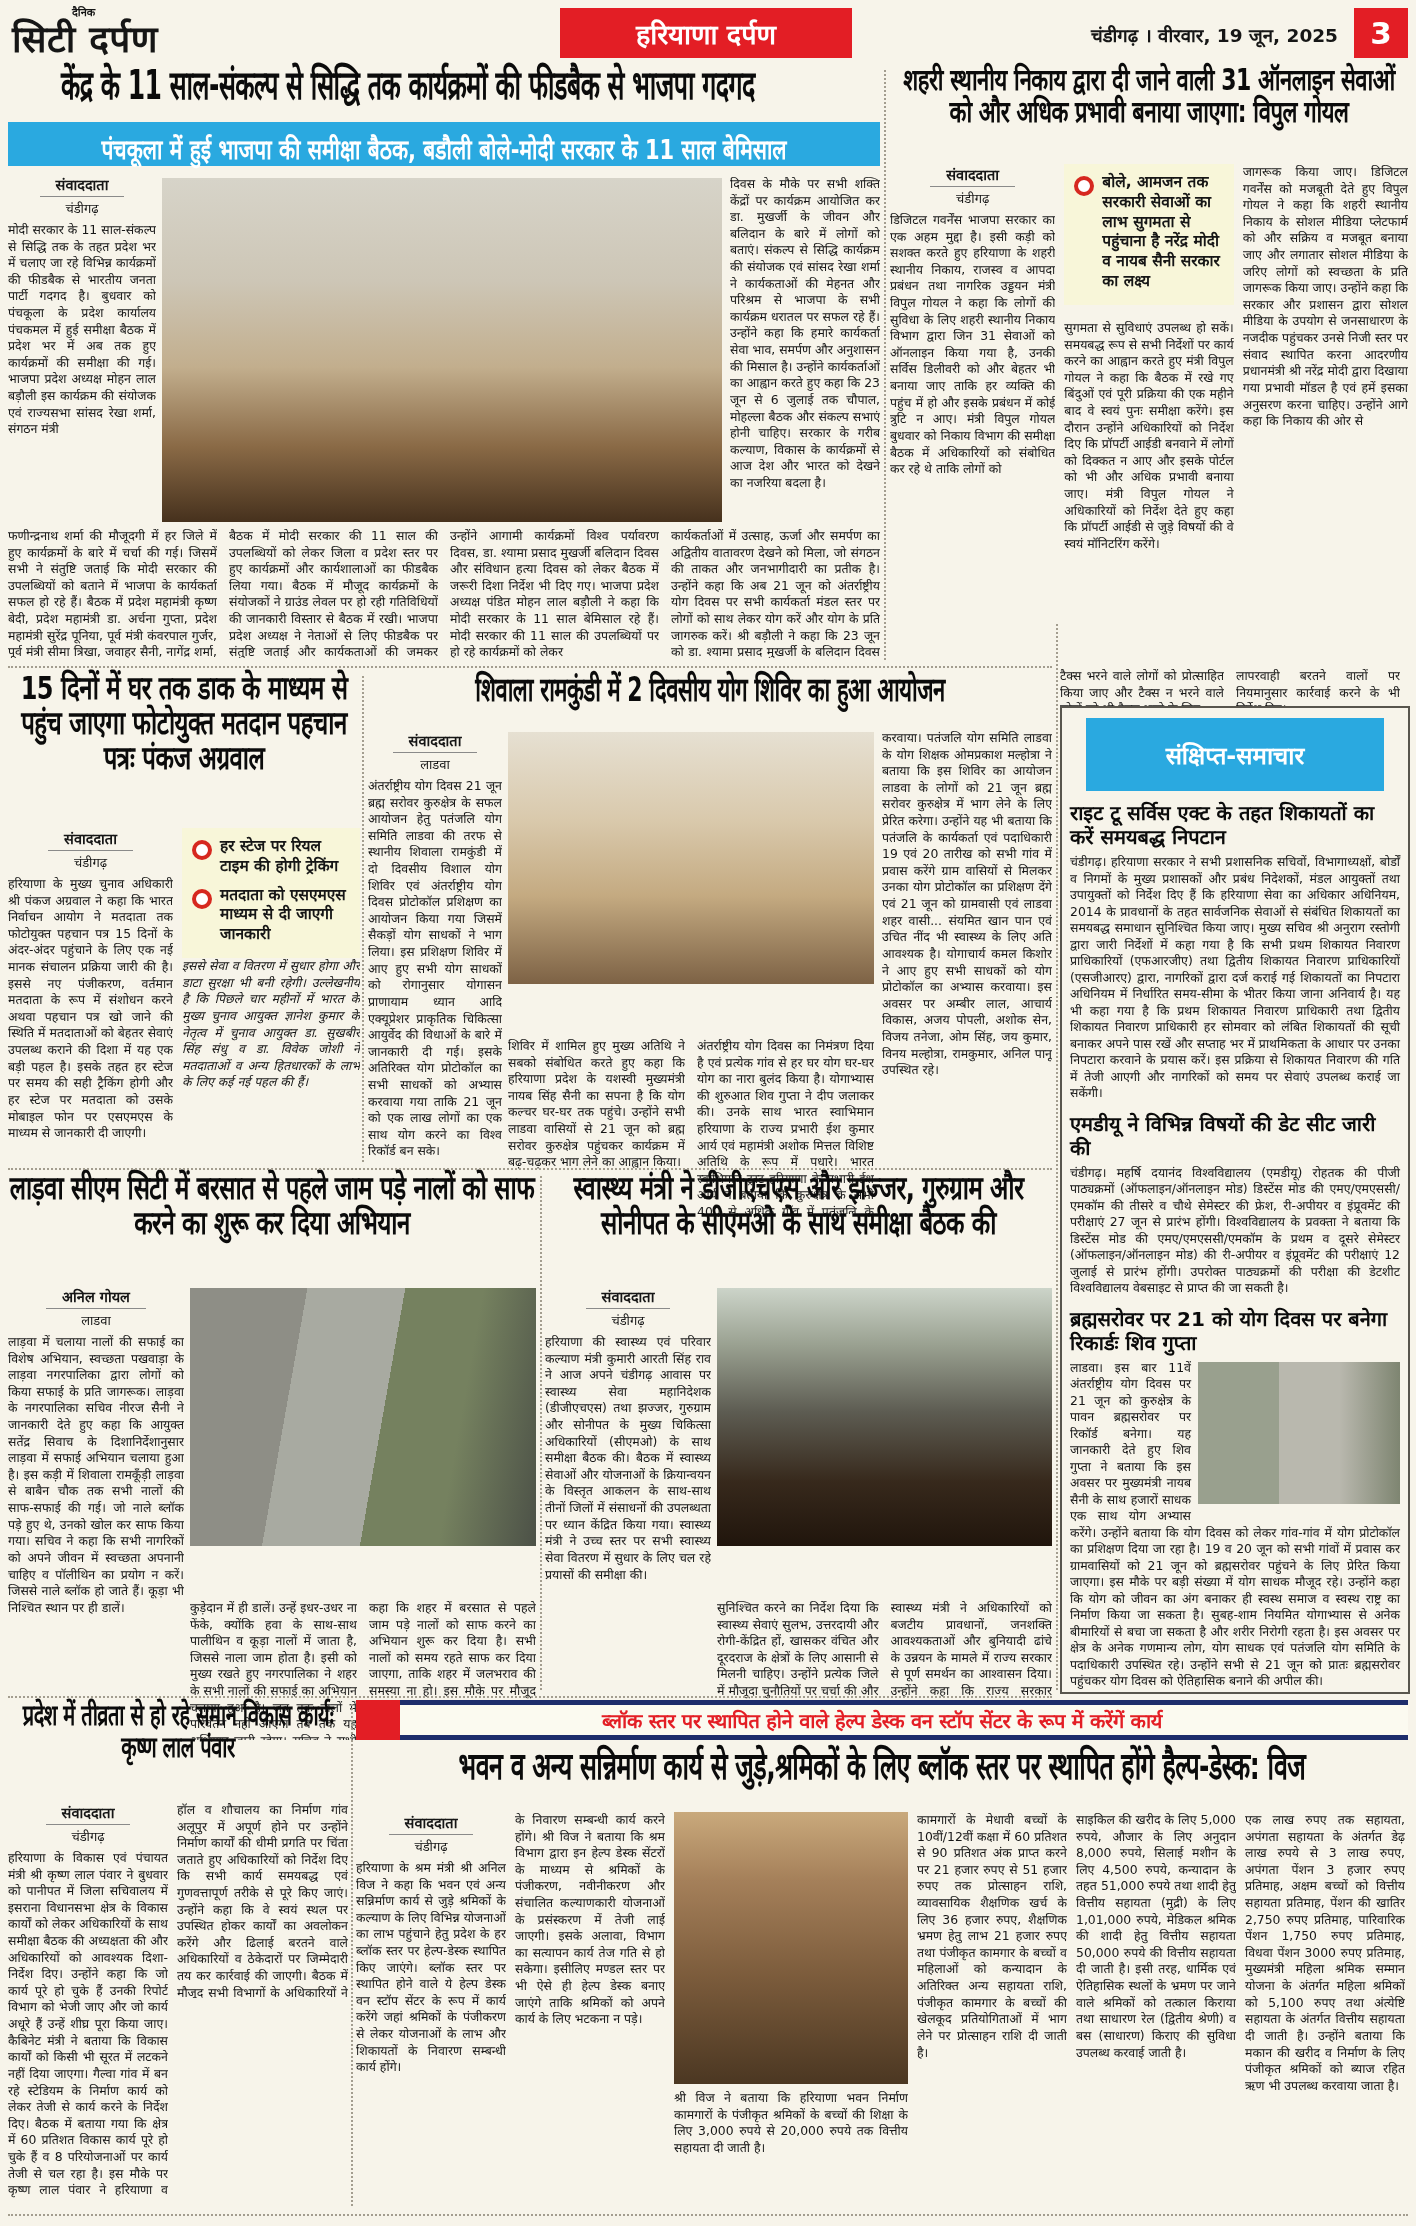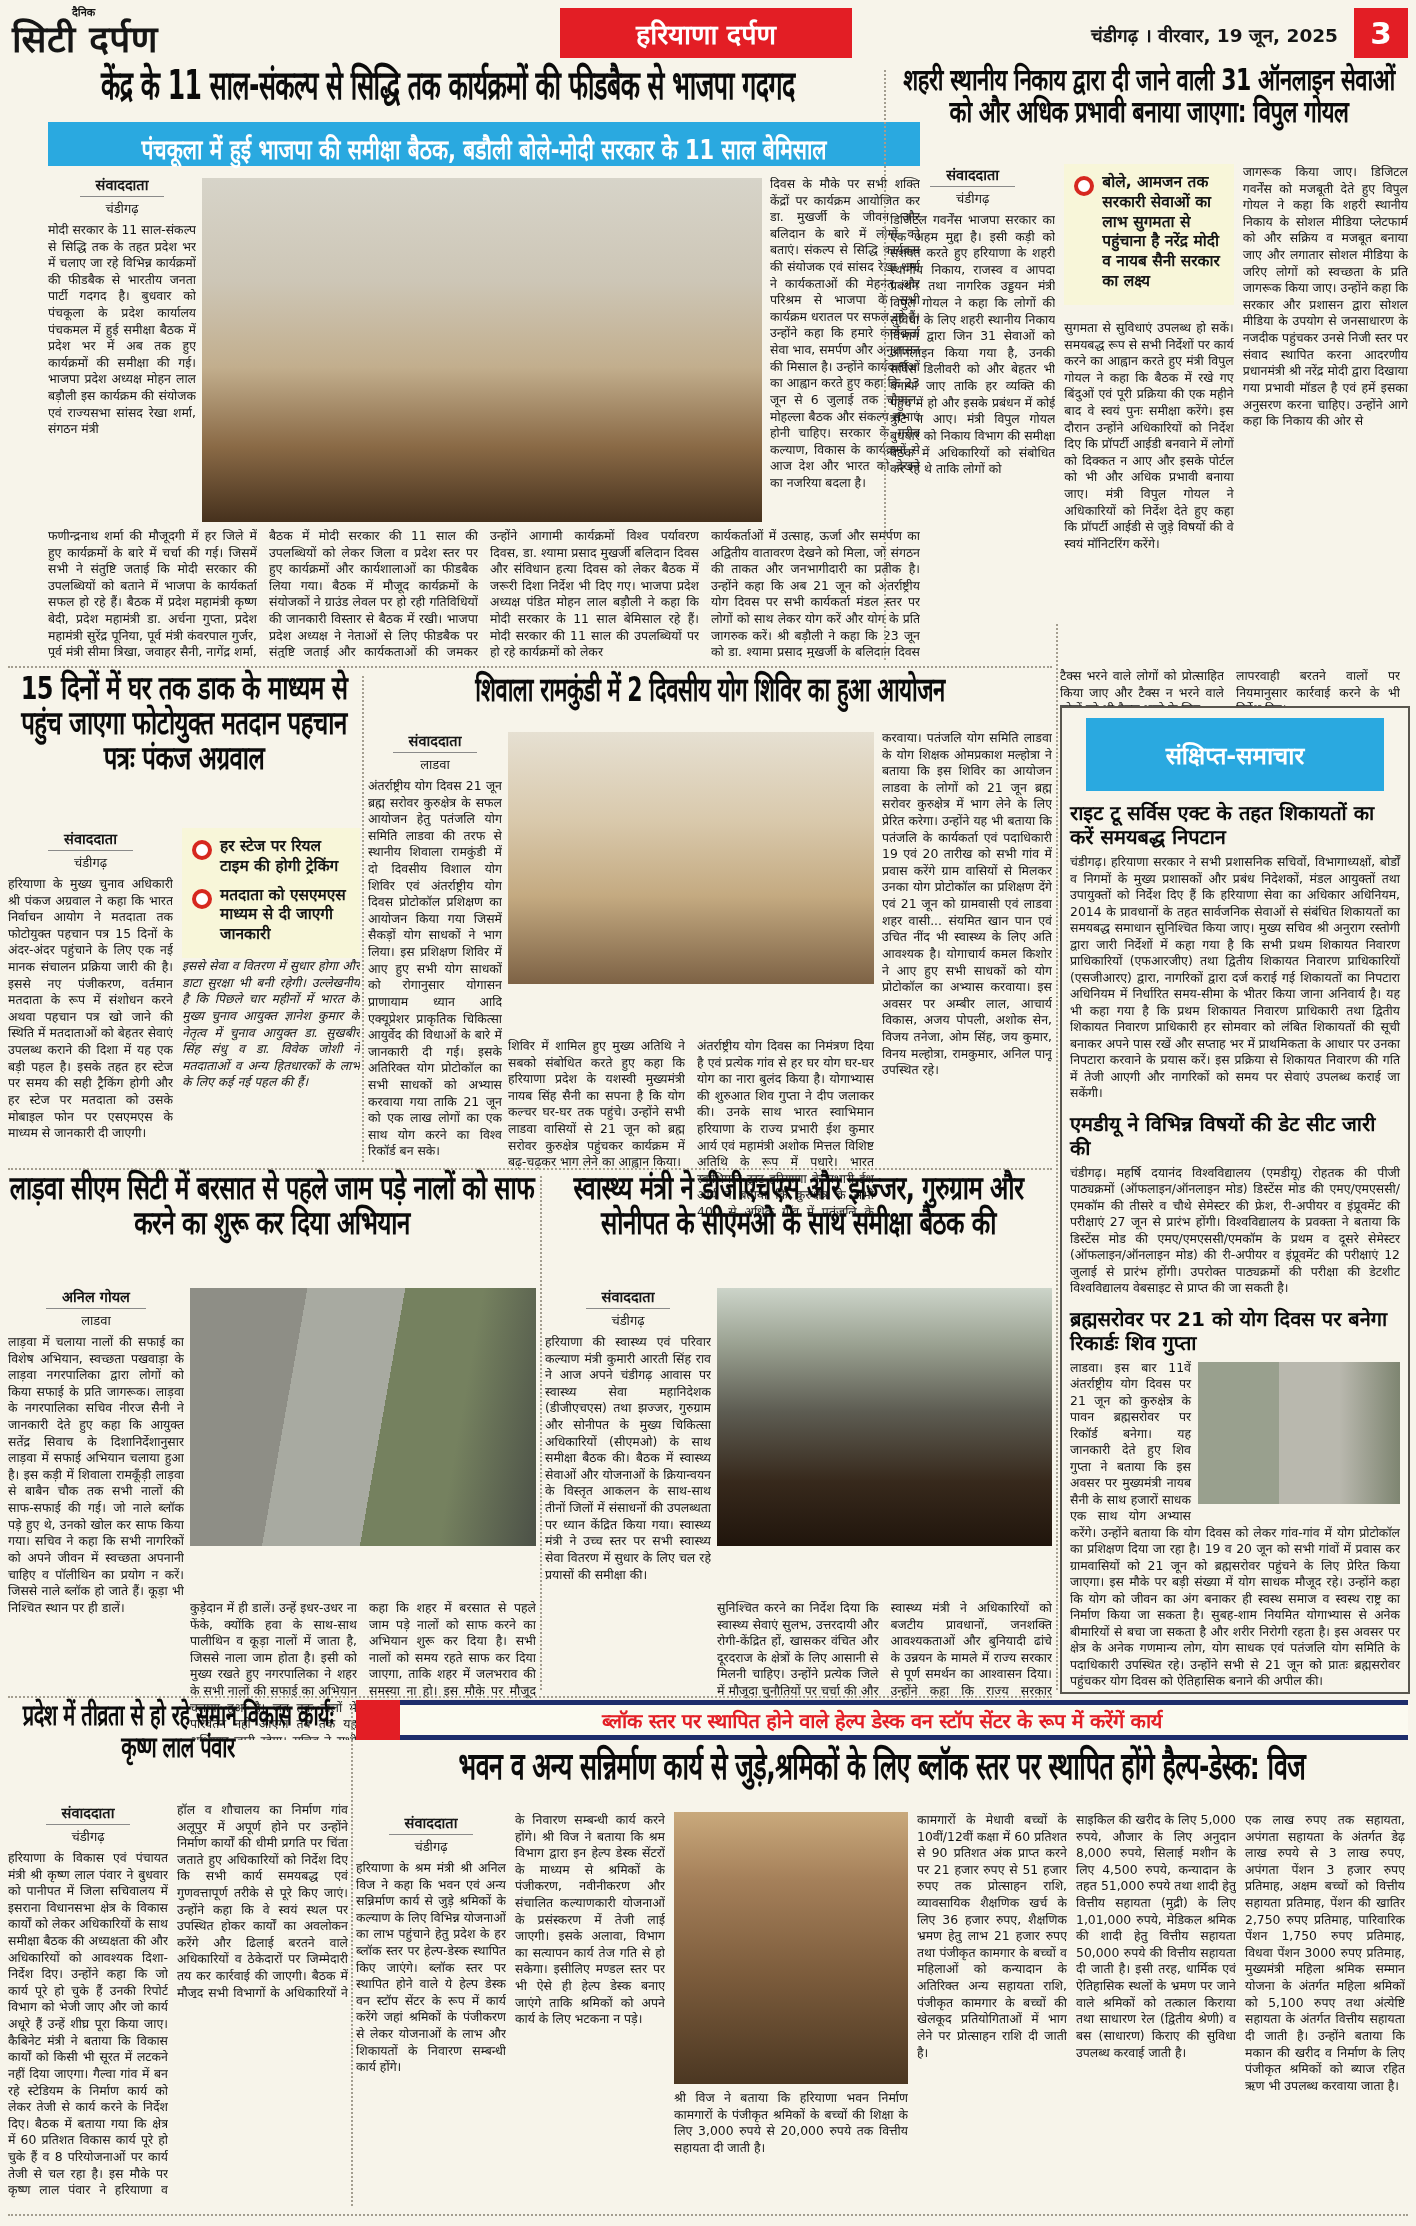--- a/index.html
+++ b/index.html
@@ -67,21 +67,21 @@
 <div class="page">
 
   <div class="masthead">
     <div class="logo-daily">दैनिक</div>
     <div class="logo">सिटी दर्पण</div>
     <div class="banner">हरियाणा दर्पण</div>
     <div class="dateline">चंडीगढ़ । वीरवार, 19 जून, 2025</div>
     <div class="pagebox">3</div>
   </div>
 
-  <div class="abs" style="left:8px;top:64px;width:872px;height:598px;margin-left:40px;">
+  <div class="abs" style="left:8px;top:64px;width:872px;height:598px;">
     <div class="headline squash" style="font-size:25px;transform:scaleY(1.6);width:800px;">केंद्र के 11 साल-संकल्प से सिद्धि तक कार्यक्रमों की फीडबैक से भाजपा गदगद</div>
     <div class="bluestrip" style="left:0;top:58px;width:872px;height:44px;">
       <span class="squash" style="font-size:21px;transform:scaleY(1.3);">पंचकूला में हुई भाजपा की समीक्षा बैठक, बडौली बोले-मोदी सरकार के 11 साल बेमिसाल</span>
     </div>
     <div class="abs" style="left:0;top:110px;width:148px;height:350px;">
       <div class="byline">
         <div class="name">संवाददाता</div>
         <div class="place">चंडीगढ़</div>
       </div>
       <div class="body-text" style="height:292px;">मोदी सरकार के 11 साल-संकल्प से सिद्धि तक के तहत प्रदेश भर में चलाए जा रहे विभिन्न कार्यक्रमों की फीडबैक से भारतीय जनता पार्टी गदगद है। बुधवार को पंचकूला के प्रदेश कार्यालय पंचकमल में हुई समीक्षा बैठक में प्रदेश भर में अब तक हुए कार्यक्रमों की समीक्षा की गई। भाजपा प्रदेश अध्यक्ष मोहन लाल बड़ौली इस कार्यक्रम की संयोजक एवं राज्यसभा सांसद रेखा शर्मा, संगठन मंत्री</div>

